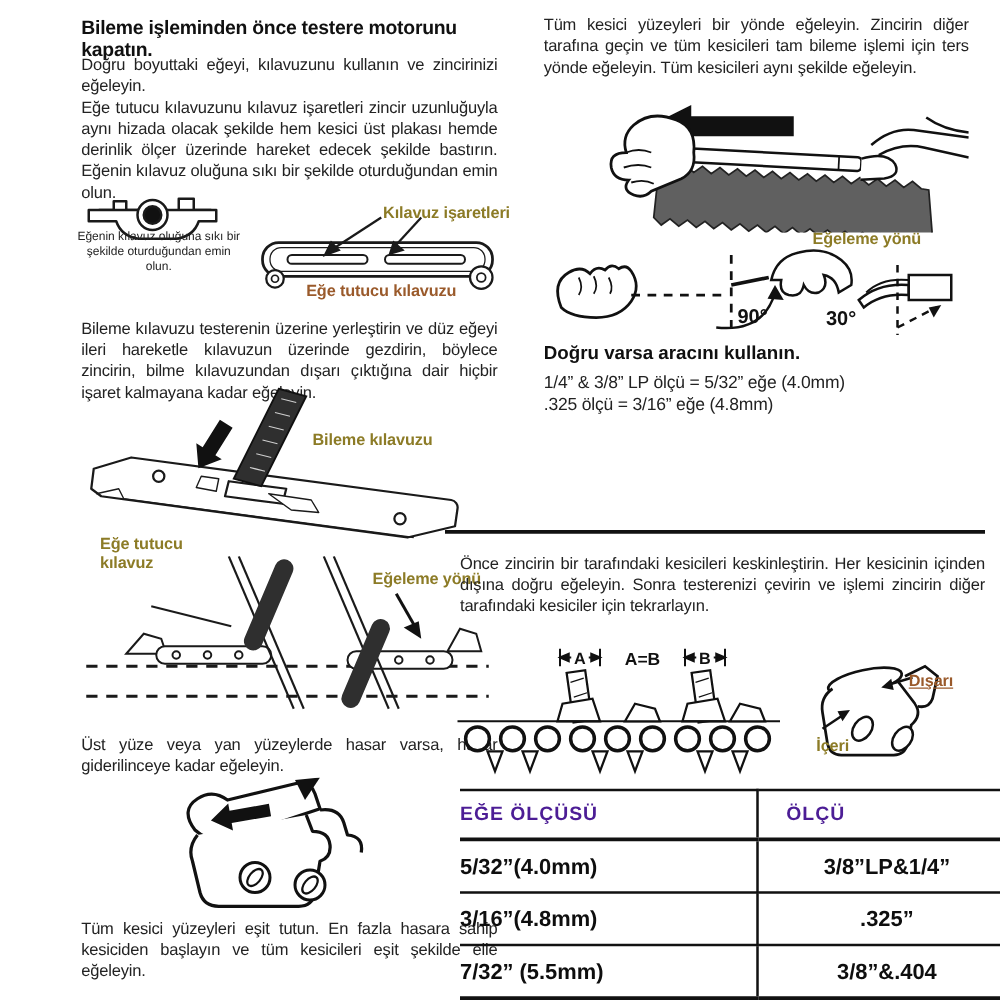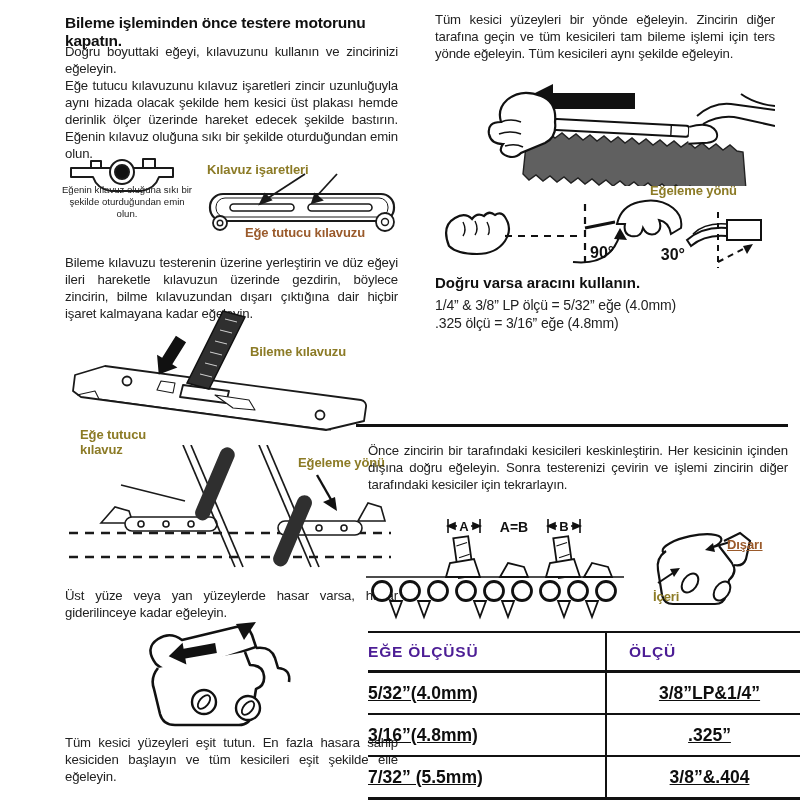--- a/index.html
+++ b/index.html
@@ -19,21 +19,21 @@
   .hrline{background:#111;height:2.5px;}
   svg{display:block;}
   svg text{font-family:"Liberation Sans", sans-serif;}
   table.spec{border-collapse:collapse;table-layout:fixed;width:420px;}
   table.spec td{padding:0;}
   td.c1{width:237px;border-right:2.5px solid #111;padding-left:14px;}
   td.c2{width:183px;text-align:center;}
   tr.hdr td{height:37px;border-top:2.5px solid #111;border-bottom:3px solid #111;
     font-size:15.5px;font-weight:600;color:#4c1d95;letter-spacing:0.8px;}
   tr.hdr td.c2{text-align:left;padding-left:22px;}
-  tr.row td{height:40px;border-bottom:2px solid #111;font-size:17.5px;font-weight:700;color:#0e0e0e;text-decoration:underline;}
+  tr.row td{height:40px;border-bottom:2px solid #111;font-size:17.5px;font-weight:700;color:#0e0e0e;}
   tr.row:last-child td{border-bottom:3px solid #111;}
 </style>
 </head>
 <body>
 
 <div class="abs h1" style="left:65px;top:14px;width:335px;">Bileme işleminden önce testere motorunu kapatın.</div>
 
 <div class="abs para" style="left:65px;top:44px;width:333px;">Doğru boyuttaki eğeyi, kılavuzunu kullanın ve zincirinizi eğeleyin.</div>
 <div class="abs para" style="left:65px;top:78px;width:333px;">Eğe tutucu kılavuzunu kılavuz işaretleri zincir uzunluğuyla aynı hizada olacak şekilde hem kesici üst plakası hemde derinlik ölçer üzerinde hareket edecek şekilde bastırın. Eğenin kılavuz oluğuna sıkı bir şekilde oturduğundan emin olun.</div>
 
@@ -56,21 +56,21 @@
     <circle cx="320" cy="76" r="3.5" stroke-width="1.4"></circle>
   </g>
   <g stroke="#1a1a1a" stroke-width="1.8" fill="#1a1a1a">
     <line x1="240" y1="28" x2="200" y2="54"></line>
     <polygon points="195,58 206,54 200,48"></polygon>
     <line x1="272" y1="28" x2="250" y2="52"></line>
     <polygon points="247,57 257,54 250,48"></polygon>
   </g>
 </svg>
 <div class="abs tiny-cap" style="left:60px;top:184px;width:134px;">Eğenin kılavuz oluğuna sıkı bir şekilde oturduğundan emin olun.</div>
-<div class="abs lbl olive" style="left:207px;top:162px;width:180px;text-align:left;">Kılavuz işaretleri</div>
+<div class="abs lbl olive" style="left:228px;top:162px;width:180px;text-align:right;">Kılavuz işaretleri</div>
 <div class="abs lbl brown" style="left:215px;top:225px;width:180px;text-align:center;">Eğe tutucu kılavuzu</div>
 
 <div class="abs para" style="left:65px;top:255px;width:333px;">Bileme kılavuzu testerenin üzerine yerleştirin ve düz eğeyi ileri hareketle kılavuzun üzerinde gezdirin, böylece zincirin, bilme kılavuzundan dışarı çıktığına dair hiçbir işaret kalmayana kadar eğeleyin.</div>
 
 <svg class="abs" style="left:65px;top:305px;" width="335" height="138" viewBox="0 0 335 138">
   <g stroke="#1a1a1a" fill="#fff" stroke-width="1.8" stroke-linejoin="round">
     <path d="M10 70 l30 -9 256 34 a6 6 0 0 1 5 7 l-2 14 -38 9 -245 -33 -8 -6 z"></path>
     <path d="M12 90 l18 -4 4 8 232 31" fill="none" stroke-width="1.1"></path>
     <circle cx="62" cy="76" r="4.5"></circle>
     <circle cx="255" cy="110" r="4.5"></circle>

